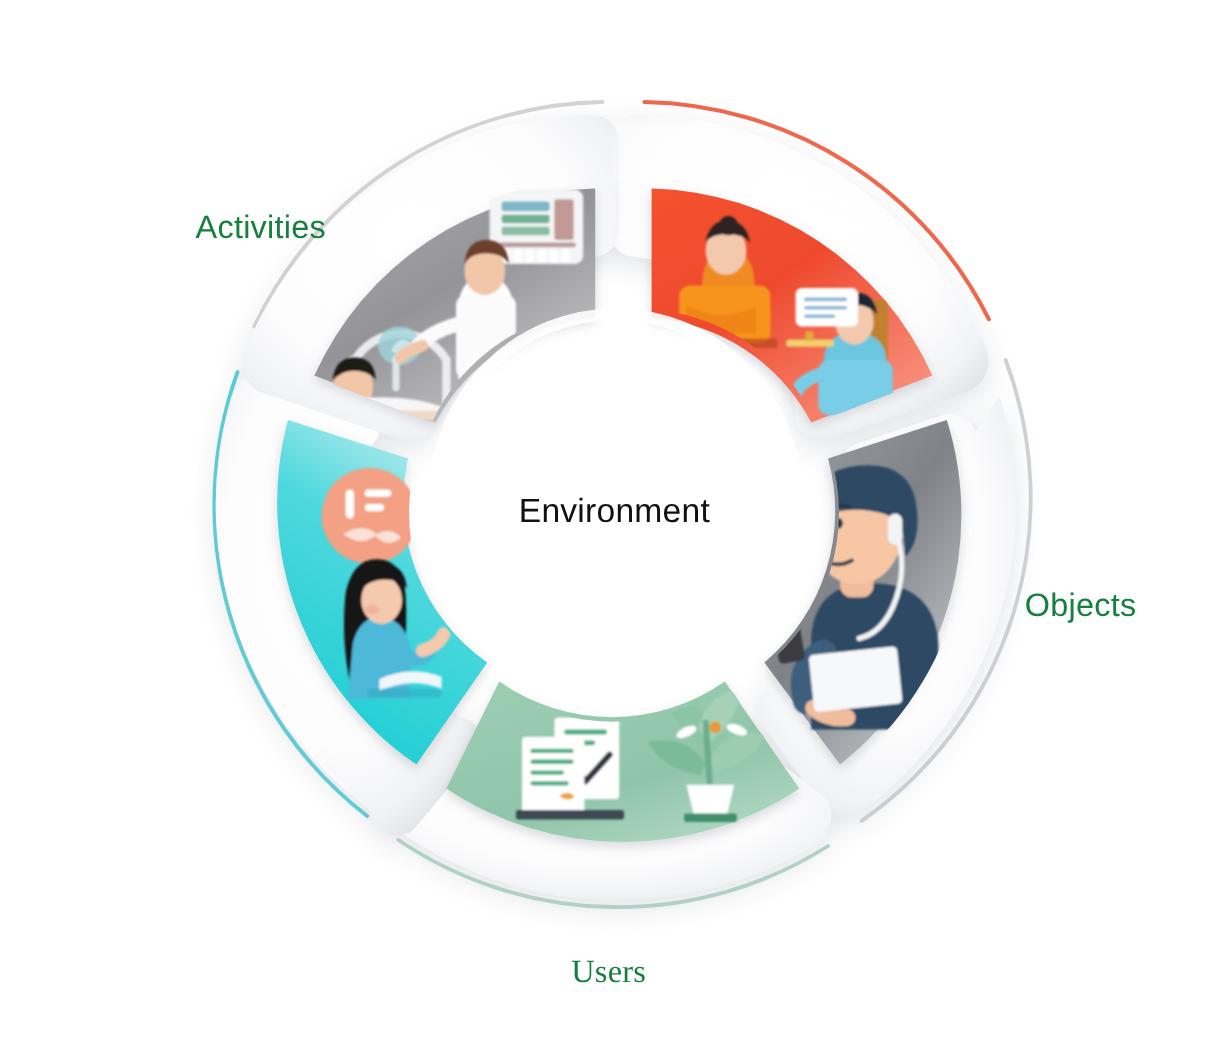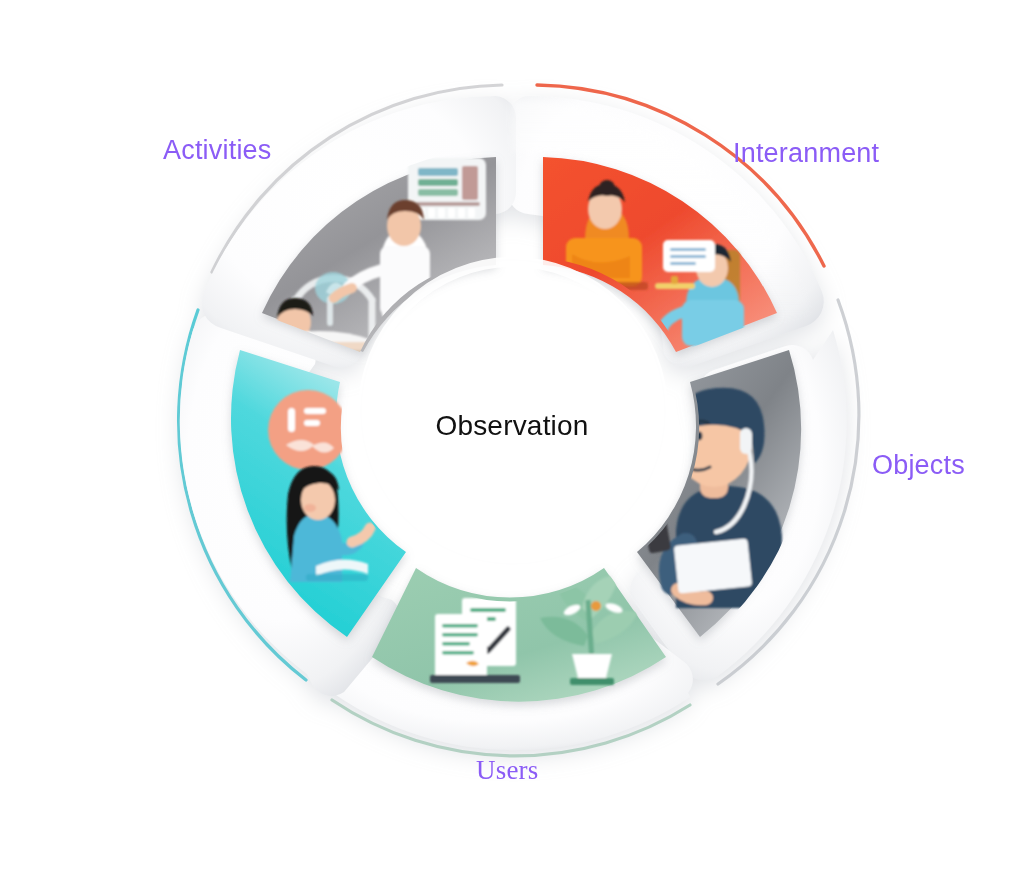--- a/index.html
+++ b/index.html
@@ -8,30 +8,31 @@
     background:#ffffff;
     font-family:"Liberation Sans", sans-serif;
     overflow:hidden;
     position:relative;
   }
   #stage{position:absolute;inset:0;}
   svg#wheel{position:absolute;left:0;top:0;width:1024px;height:875px;}
 
   .seg-label{
     position:absolute;
-    color:#8b5cf6;
+    color:#15803d;
     font-size:27px;
     font-weight:400;
     letter-spacing:.2px;
     white-space:nowrap;
+    margin-top:39px;
   }
   #label-activities{left:163px;top:135px;}
   #label-interanment{left:733px;top:138px;}
   #label-environment{left:18px;top:444px;}
-  #label-objects{left:872px;top:450px;}
+  #label-objects{left:854px;top:450px;}
   #label-users{left:476px;top:755px;font-family:Liberation Serif, serif;}
 
   #center-label{
     position:absolute;
     left:0;top:410px;width:1024px;
     text-align:center;
     color:#111111;
     font-size:28px;
     font-weight:400;
     letter-spacing:.2px;
@@ -365,22 +366,21 @@
         <rect x="296" y="342" width="92" height="12" rx="4" fill="#f0d9c6"></rect>
         <rect x="284" y="350" width="110" height="8" rx="3" fill="#d9c6b4"></rect>
       </g>
     </g>
 
     <circle cx="513" cy="412" r="150" fill="none" stroke="#ffffff" stroke-width="10" opacity=".9"></circle>
   </svg>
 
   <div class="seg-label" id="label-activities">Activities</div>
 
-  <div class="seg-label" id="label-interanment">Interanment</div>
 
 
   <div class="seg-label" id="label-objects">Objects</div>
 
   <div class="seg-label" id="label-users">Users</div>
 
-  <div id="center-label">Observation</div>
+  <div id="center-label">Environment</div>
 
 </div>
 
 </body></html>

